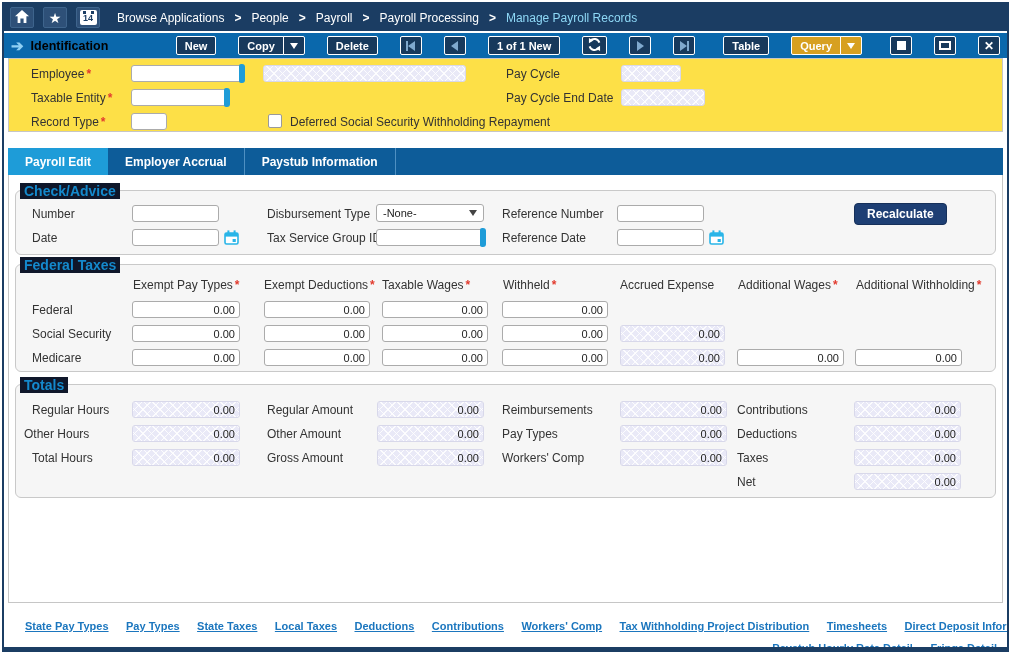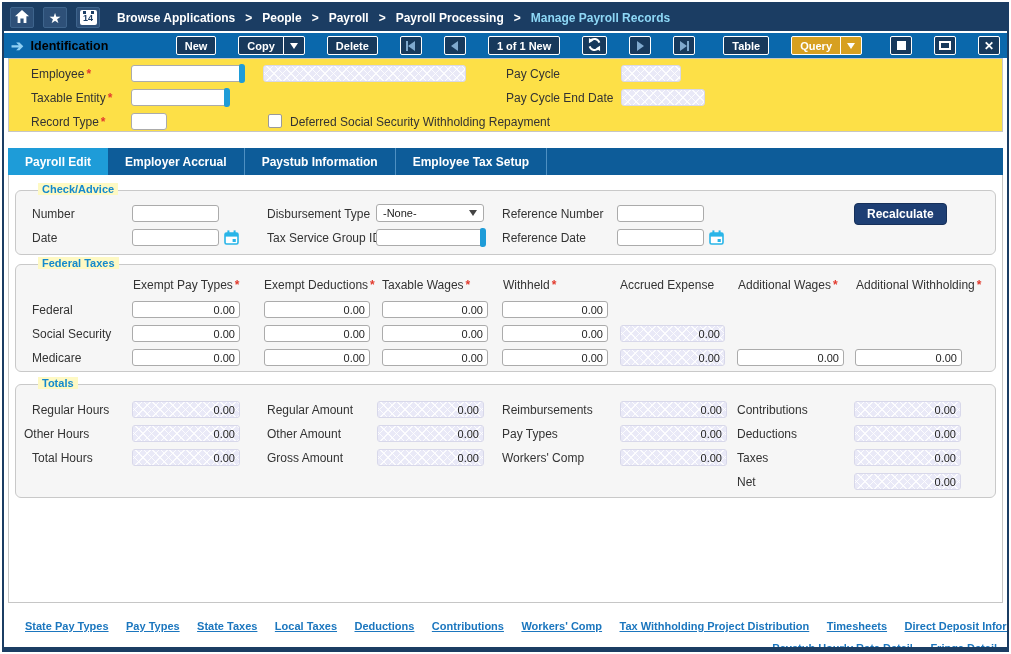--- a/index.html
+++ b/index.html
@@ -8,21 +8,21 @@
 
   
   .topbar { position:absolute; top:0; left:0; right:0; height:27px; background:#1B3D63; display:flex; align-items:center; padding:0 6px; }
   .icon-tile { width:24px; height:21px; background:#2E5078; border:1px solid #3E648C; border-radius:2px; display:flex; align-items:center; justify-content:center; margin-right:9px; cursor:pointer; }
   .star-glyph { color:#fff; font-size:14px; line-height:1; }
   .cal { background:#fff; border-radius:2px; width:17px; height:15px; position:relative; display:flex; align-items:flex-end; justify-content:center; }
   .cal::before { content:""; position:absolute; top:1px; left:3px; width:3px; height:3px; background:#1B3D63; }
   .cal::after  { content:""; position:absolute; top:1px; right:3px; width:3px; height:3px; background:#1B3D63; }
   .cal-num { color:#1B3D63; font-size:9px; font-weight:bold; line-height:1; margin-bottom:2px; }
   .breadcrumb { display:flex; align-items:center; gap:10px; margin-left:8px; }
-  .crumb { color:#fff; font-size:12px; font-weight:bold; cursor:pointer; white-space:nowrap; }
+  .crumb { color:#fff; font-size:12px; font-weight:normal; cursor:pointer; white-space:nowrap; }
   .crumb-sep { color:#fff; font-size:12px; font-weight:bold; }
   .crumb.current { color:#8ED8F6; cursor:default; }
 
   
   .idbar { position:absolute; top:29px; left:0; right:0; height:25px; background:#0A68AC; display:flex; align-items:center; padding:0 7px; }
   .id-arrow { color:#8FD0F4; font-size:15px; font-weight:bold; margin-right:7px; line-height:1; }
   .id-title { color:#000000; font-size:12.5px; font-weight:bold; }
   .tb-right { margin-left:auto; display:flex; align-items:center; gap:22px; }
   .tb-group { display:flex; align-items:flex-end; }
   .tbtn { height:19px; min-width:22px; background:#17395C; border:1px solid #fff; border-radius:2px; color:#fff; font-size:11px; font-weight:bold; display:flex; align-items:center; justify-content:center; padding:0 8px; cursor:pointer; white-space:nowrap; }
@@ -40,21 +40,21 @@
 
   
   .id-panel { position:absolute; top:54px; left:4px; right:4px; height:74px; background:#fde047; border:1px solid #C6C6C6; }
   .tabbar { position:absolute; top:144px; left:4px; right:4px; height:27px; background:#0D5C99; display:flex; align-items:stretch; }
   .tab { color:#fff; font-size:12px; font-weight:bold; display:flex; align-items:center; padding:0 17px; border-right:1px solid #4E90C2; cursor:pointer; white-space:nowrap; }
   .tab.selected { background:#1E9CD8; border-right:none; }
   .main-panel { position:absolute; top:171px; left:4px; right:4px; height:428px; background:#fff; border:1px solid #C6C6C6; border-top:none; }
 
   
   .fieldset { position:absolute; left:6px; right:6px; border:1px solid #C9C9C9; border-radius:6px; background:#F6F6F6; }
-  .legend { position:absolute; top:-8px; left:22px; background:#fef9c3; padding:0 4px; color:#1489CC; font-size:11px; font-weight:bold; }
+  .legend { position:absolute; top:-8px; left:4px; background:#0f172a; padding:0 4px; color:#1489CC; font-size:14px; font-weight:bold; }
   .fs-ca { top:15px; height:65px; }
   .fs-ft { top:89px; height:108px; }
   .fs-tot { top:209px; height:114px; }
 
   
   .lbl { position:absolute; font-size:12px; color:#333; white-space:nowrap; }
   .req { color:#E23B2E; font-weight:bold; margin-left:2px; }
   .colhead { position:absolute; font-size:12px; color:#333; white-space:nowrap; }
   .inp { position:absolute; height:17px; border:1px solid #ABABAB; border-radius:3px; background:#fff; font-family:"Liberation Sans",sans-serif; font-size:11px; color:#222; padding:0 4px; }
   .inp.num { text-align:right; }
@@ -187,21 +187,20 @@
     <span class="lbl" style="left:22px; top:56px;"><span>Record Type</span><span class="req">*</span></span>
     <input class="inp" style="left: 122px; top: 54px; width: 36px;">
     <span class="checkbox" style="left:259px; top:55px;"></span>
     <span class="lbl" style="left:281px; top:56px;">Deferred Social Security Withholding Repayment</span>
   </div>
 
   <div class="tabbar">
     <div class="tab selected">Payroll Edit</div>
     <div class="tab">Employer Accrual</div>
     <div class="tab">Paystub Information</div>
-    <div class="tab">Employee Tax Setup</div>
   </div>
 
   <div class="main-panel">
 
     <div class="fieldset fs-ca">
       <span class="legend">Check/Advice</span>
       <span class="lbl" style="left:16px; top:16px;">Number</span>
       <input class="inp" style="left: 116px; top: 14px; width: 87px;">
       <span class="lbl" style="left:251px; top:16px;">Disbursement Type</span>
       <div class="selectbox" style="left:360px; top:13px; width:108px;">

